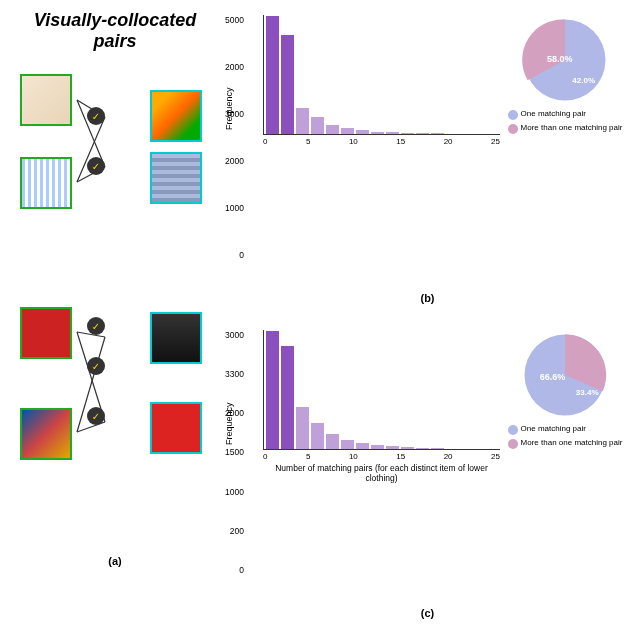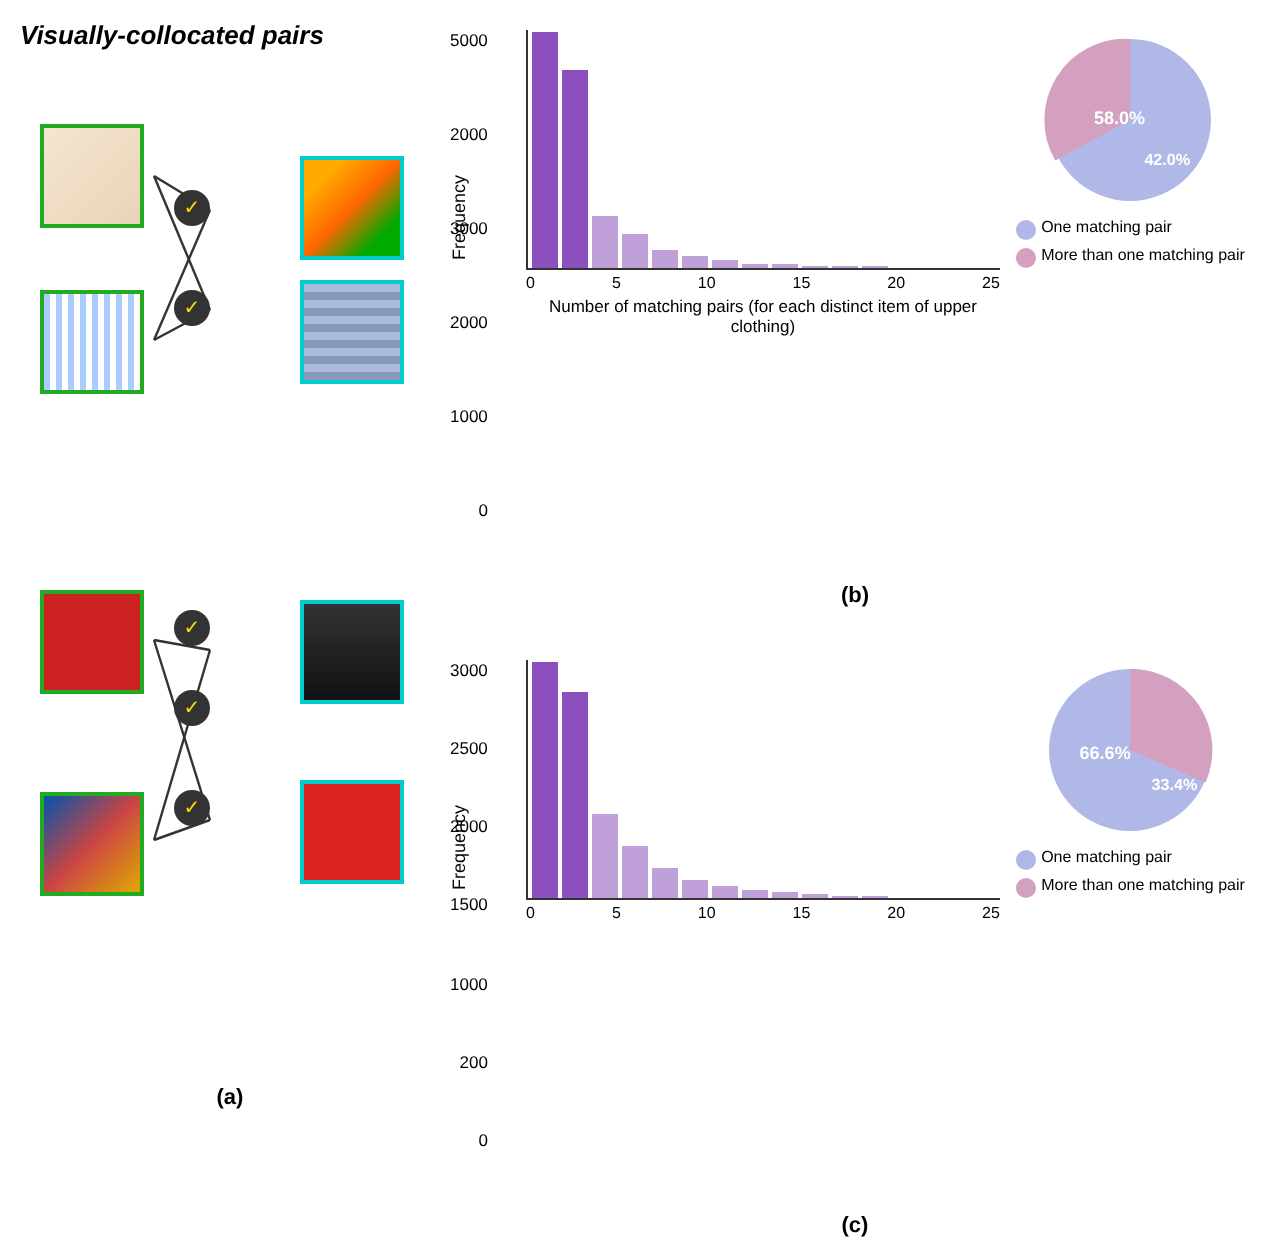--- a/index.html
+++ b/index.html
@@ -11,23 +11,24 @@
       font-size: 11px;
       overflow: hidden;
     }
     .main-container {
       display: flex;
       width: 640px;
       height: 629px;
       padding: 10px;
     }
     .left-title {
-      font-size: 13px;
+      font-size: 18px;
       font-style: italic;
-      margin-bottom: 15px;
+      text-align: center;
+      margin-bottom: 0;
       font-weight: bold;
     }
     .clothing-img {
       width: 52px;
       height: 52px;
       border: 2.5px solid;
       display: flex;
       align-items: center;
       justify-content: center;
       position: relative;
@@ -225,21 +226,20 @@
               <div style="width: 13px; height: 0.59px; background: rgb(192, 160, 216); flex-shrink: 0;"></div>
             </div>
           <div style="display:flex;justify-content:space-between;font-size:8px;margin-top:2px;padding-left:0;">
             <span>0</span>
               <span>5</span>
               <span>10</span>
               <span>15</span>
               <span>20</span>
               <span>25</span>
           </div>
-          <div style="text-align:center;font-size:8.5px;margin-top:2px;">Number of matching pairs (for each distinct item of upper clothing)</div>
           <div style="position:absolute;left:-55px;top:45%;transform:rotate(-90deg) translateX(50%);font-size:9px;white-space:nowrap;">Frequency</div>
         </div>
 
         <div style="width:130px;display:flex;flex-direction:column;align-items:center;justify-content:flex-start;padding-top:5px;">
           <svg width="90" height="90" viewBox="0 0 100 100">
 
             <circle cx="50" cy="50" r="45" fill="#B0B8E8"></circle>
             <path d="M50,50 L50,5 A45,45 0 0,0 8.5,72.5 Z" fill="#D4A0C0"></path>
             <text x="30" y="52" font-size="10" fill="white" font-weight="bold">58.0%</text>
             <text x="58" y="75" font-size="9" fill="white" font-weight="bold">42.0%</text>
@@ -258,21 +258,21 @@
       </div>
       <div style="text-align:center;font-size:11px;font-weight:bold;margin-top:2px;">(b)</div>
     </div>
 
     <div class="chart-block" style="flex:1;margin-top:5px;">
       <div style="display:flex;flex:1;position:relative;">
 
         <div style="position:relative;flex:1;margin-left:38px;margin-top:5px;margin-bottom:30px;">
           <div style="position:absolute;left:-38px;top:0;height:calc(100% - 0px);display:flex;flex-direction:column;justify-content:space-between;align-items:flex-end;padding-right:3px;font-size:8.5px;">
             <span>3000</span>
-            <span>2500</span>
+            <span>3300</span>
             <span>2000</span>
             <span>1500</span>
             <span>1000</span>
             <span>200</span>
             <span>0</span>
           </div>
           <div style="position:relative;border-left:1.5px solid #333;border-bottom:1.5px solid #333;height:120px;display:flex;align-items:flex-end;padding-left:2px;gap:2px;">
           <div style="width: 13px; height: 118px; background: rgb(139, 79, 190); flex-shrink: 0;"></div>
               <div style="width: 13px; height: 102.66px; background: rgb(139, 79, 190); flex-shrink: 0;"></div>
               <div style="width: 13px; height: 42.48px; background: rgb(192, 160, 216); flex-shrink: 0;"></div>
@@ -287,20 +287,21 @@
               <div style="width: 13px; height: 0.826px; background: rgb(192, 160, 216); flex-shrink: 0;"></div>
             </div>
           <div style="display:flex;justify-content:space-between;font-size:8px;margin-top:2px;">
             <span>0</span>
               <span>5</span>
               <span>10</span>
               <span>15</span>
               <span>20</span>
               <span>25</span>
           </div>
+          <div style="text-align:center;font-size:8.5px;margin-top:2px;">Number of matching pairs (for each distinct item of lower clothing)</div>
           <div style="position:absolute;left:-55px;top:45%;transform:rotate(-90deg) translateX(50%);font-size:9px;white-space:nowrap;">Frequency</div>
         </div>
 
         <div style="width:130px;display:flex;flex-direction:column;align-items:center;justify-content:flex-start;padding-top:5px;">
           <svg width="90" height="90" viewBox="0 0 100 100">
             <circle cx="50" cy="50" r="45" fill="#B0B8E8"></circle>
             <path d="M50,50 L50,5 A45,45 0 0,1 92,68 Z" fill="#D4A0C0"></path>
             <text x="22" y="55" font-size="10" fill="white" font-weight="bold">66.6%</text>
             <text x="62" y="72" font-size="9" fill="white" font-weight="bold">33.4%</text>
           </svg>

